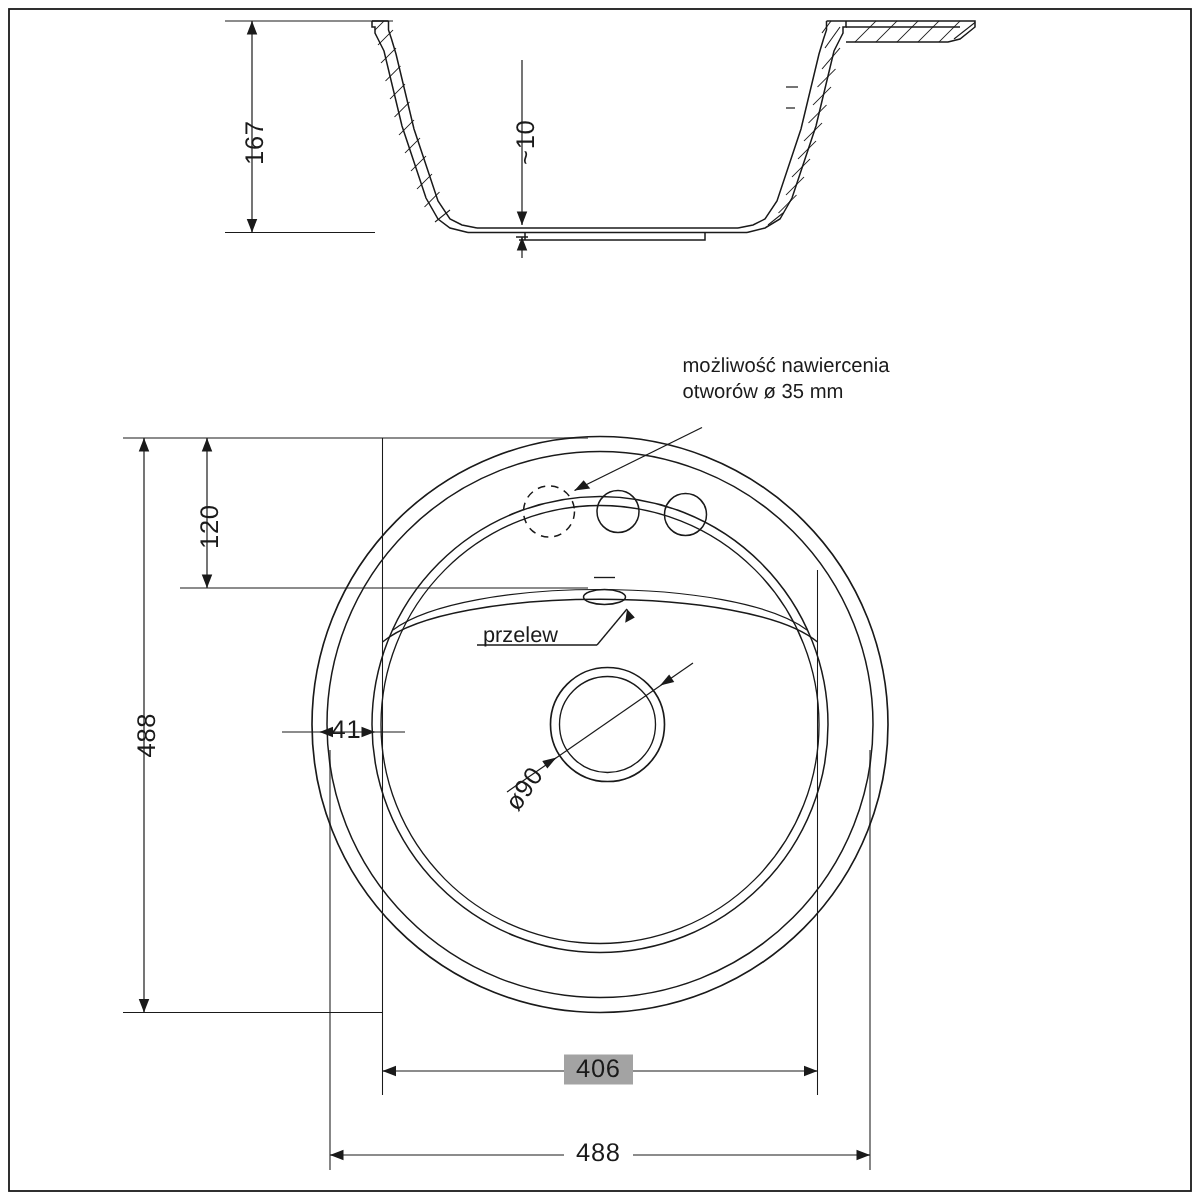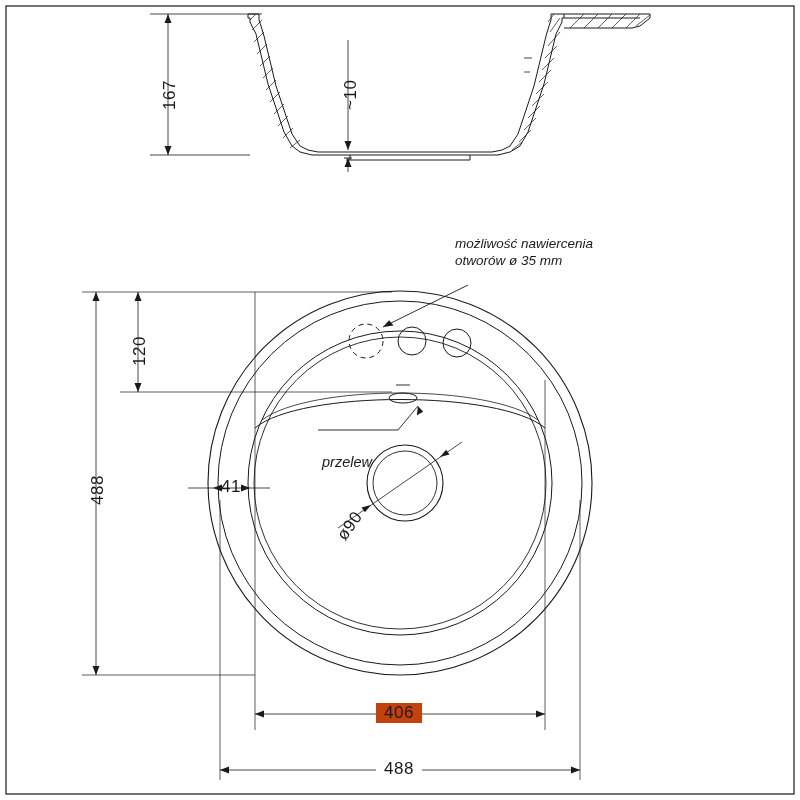--- a/index.html
+++ b/index.html
@@ -28,21 +28,20 @@
     color: #1a1a1a;
     white-space: pre;
   }
   .lbl-dim {
     font-size: 17px;
     letter-spacing: 0.5px;
   }
   .lbl-note {
     font-size: 13.5px;
     line-height: 17px;
-    font-style: italic;
   }
   .rot90 {
     transform: rotate(-90deg);
     transform-origin: left top;
   }
   .rot45 {
     transform: rotate(-55deg);
     transform-origin: left top;
   }
 </style>
@@ -192,27 +191,27 @@
     </g>
   </svg>
 
   <div class="lbl lbl-dim rot90" style="left:160px; top:110px;">167</div>
 
   <div class="lbl lbl-dim rot90" style="left:341px; top:110px;">~10</div>
 
   <div class="lbl lbl-note" style="left:455px; top:235px;">możliwość nawiercenia</div>
   <div class="lbl lbl-note" style="left:455px; top:252px;">otworów ø 35 mm</div>
 
-  <div class="lbl lbl-note" style="left:322px; top:416px; font-size:14.5px;margin-top:38px;">przelew</div>
+  <div class="lbl lbl-note" style="left:322px; top:416px; font-size:14.5px;">przelew</div>
 
   <div class="lbl lbl-dim rot90" style="left:130px; top:366px;">120</div>
 
   <div class="lbl lbl-dim rot90" style="left:88px; top:505px;">488</div>
 
   <div class="lbl lbl-dim" style="left:221px; top:477px;text-align:right;">41</div>
 
   <div class="lbl lbl-dim rot45" style="left:333px; top:533px;">ø90</div>
 
-  <div class="lbl lbl-dim" style="left:376px; top:703px; background:#c2410c; padding:0 8px;">406</div>
+  <div class="lbl lbl-dim" style="left:376px; top:703px; background:#a3a3a3; padding:0 8px;">406</div>
 
   <div class="lbl lbl-dim" style="left:376px; top:759px; background:#ffffff; padding:0 8px;">488</div>
 
 </div>
 
 </body></html>

